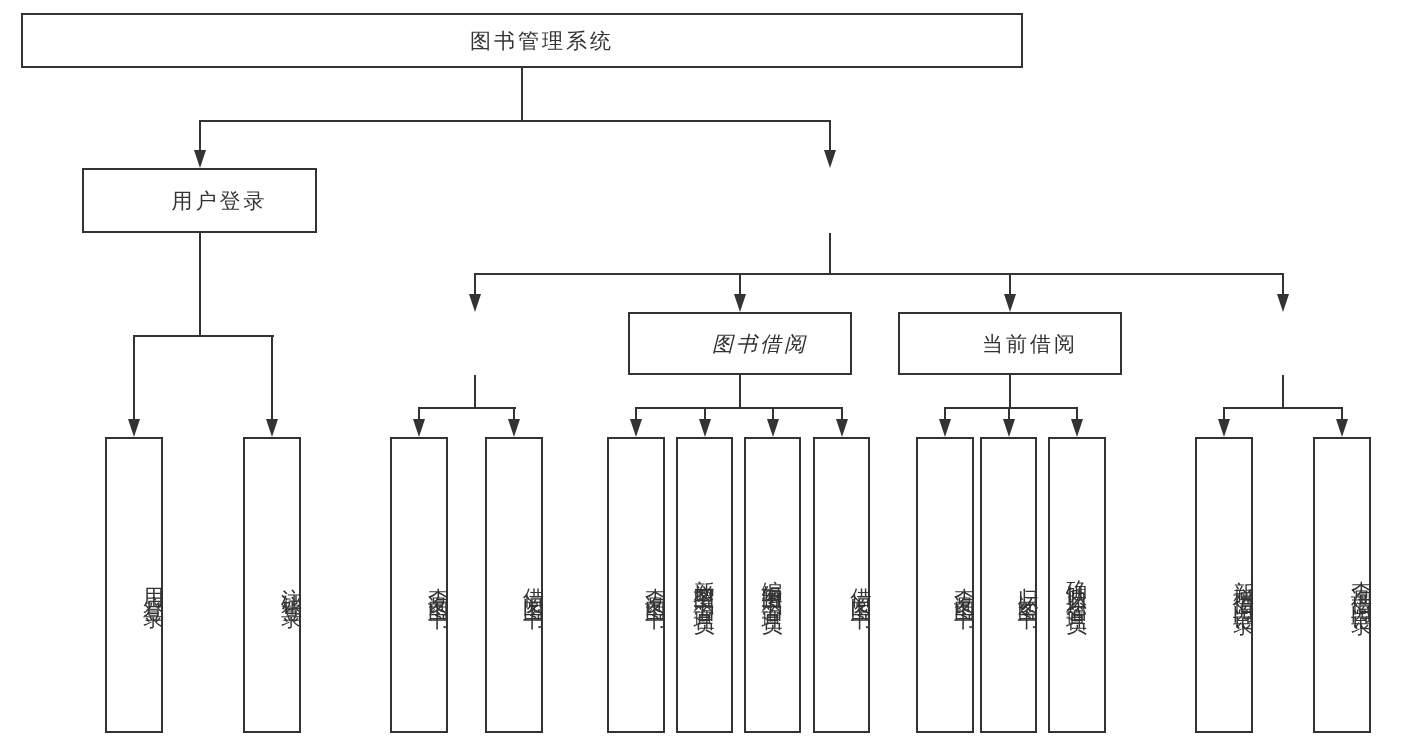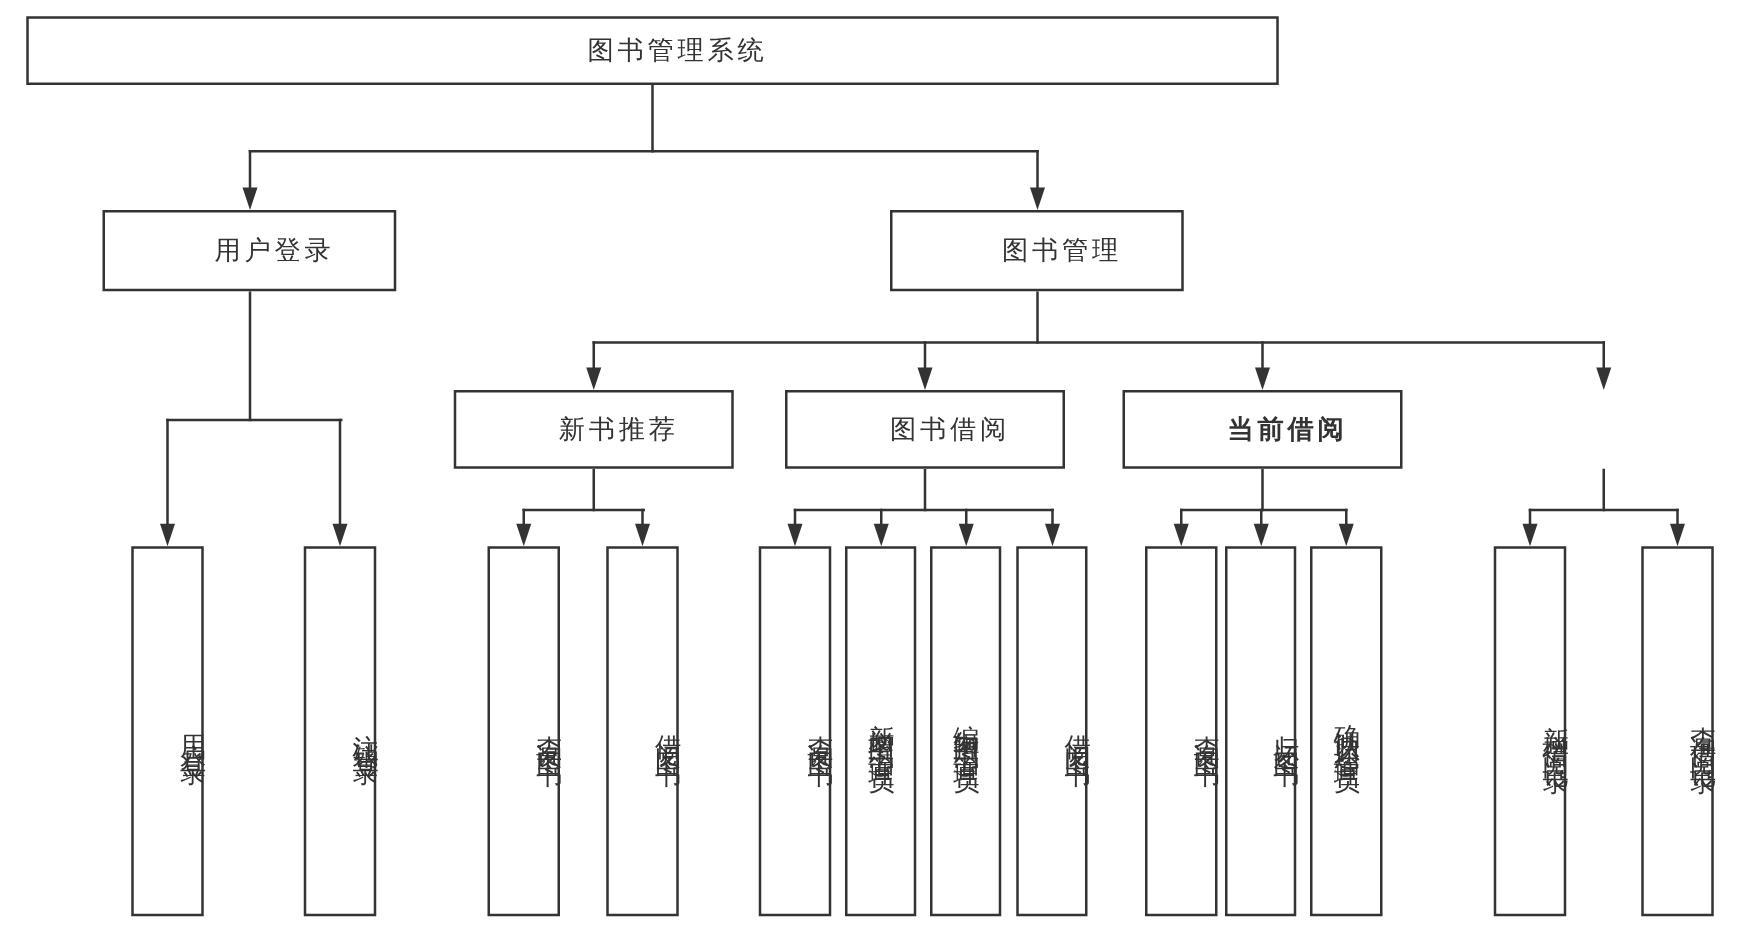--- a/index.html
+++ b/index.html
@@ -62,43 +62,41 @@
   <div class="node" style="left:21px; top:13px; width:1002px; height:55px;">图书管理系统</div>
 
   <div class="vline" style="left:521px; top:68px; height:54px;"></div>
   <div class="hline" style="left:199px; top:120px; width:632px;"></div>
   <div class="vline" style="left:199px; top:120px; height:32px;"></div>
   <div class="arrow" style="left:194px; top:150px;"></div>
   <div class="vline" style="left:829px; top:120px; height:32px;"></div>
   <div class="arrow" style="left:824px; top:150px;"></div>
 
   <div class="node" style="left:82px; top:168px; width:235px; height:65px;">用户登录</div>
-  <div class="node" style="left:712px; top:168px; width:235px; height:65px;">图书管理</div>
 
   <div class="vline" style="left:199px; top:233px; height:104px;"></div>
   <div class="hline" style="left:133px; top:335px; width:141px;"></div>
   <div class="vline" style="left:133px; top:335px; height:86px;"></div>
   <div class="arrow" style="left:128px; top:419px;"></div>
   <div class="vline" style="left:271px; top:335px; height:86px;"></div>
   <div class="arrow" style="left:266px; top:419px;"></div>
 
   <div class="vline" style="left:829px; top:233px; height:42px;"></div>
   <div class="hline" style="left:474px; top:273px; width:810px;"></div>
   <div class="vline" style="left:474px; top:273px; height:23px;"></div>
   <div class="arrow" style="left:469px; top:294px;"></div>
   <div class="vline" style="left:739px; top:273px; height:23px;"></div>
   <div class="arrow" style="left:734px; top:294px;"></div>
   <div class="vline" style="left:1009px; top:273px; height:23px;"></div>
   <div class="arrow" style="left:1004px; top:294px;"></div>
   <div class="vline" style="left:1282px; top:273px; height:23px;"></div>
   <div class="arrow" style="left:1277px; top:294px;"></div>
 
-  <div class="node" style="left:363px; top:312px; width:224px; height:63px;">新书推荐</div>
-  <div class="node" style="left:628px; top:312px; width:224px; height:63px;">图书借阅</div>
-  <div class="node" style="left:898px; top:312px; width:224px; height:63px;font-weight:bold;">当前借阅</div>
+  <div class="node" style="left:628px; top:312px; width:224px; height:63px;font-style:italic;">图书借阅</div>
+  <div class="node" style="left:898px; top:312px; width:224px; height:63px;">当前借阅</div>
 
   <div class="vline" style="left:474px; top:375px; height:34px;"></div>
   <div class="hline" style="left:418px; top:407px; width:98px;"></div>
   <div class="vline" style="left:418px; top:407px; height:14px;"></div>
   <div class="arrow" style="left:413px; top:419px;"></div>
   <div class="vline" style="left:513px; top:407px; height:14px;"></div>
   <div class="arrow" style="left:508px; top:419px;"></div>
 
   <div class="vline" style="left:739px; top:375px; height:34px;"></div>
   <div class="hline" style="left:635px; top:407px; width:208px;"></div>

